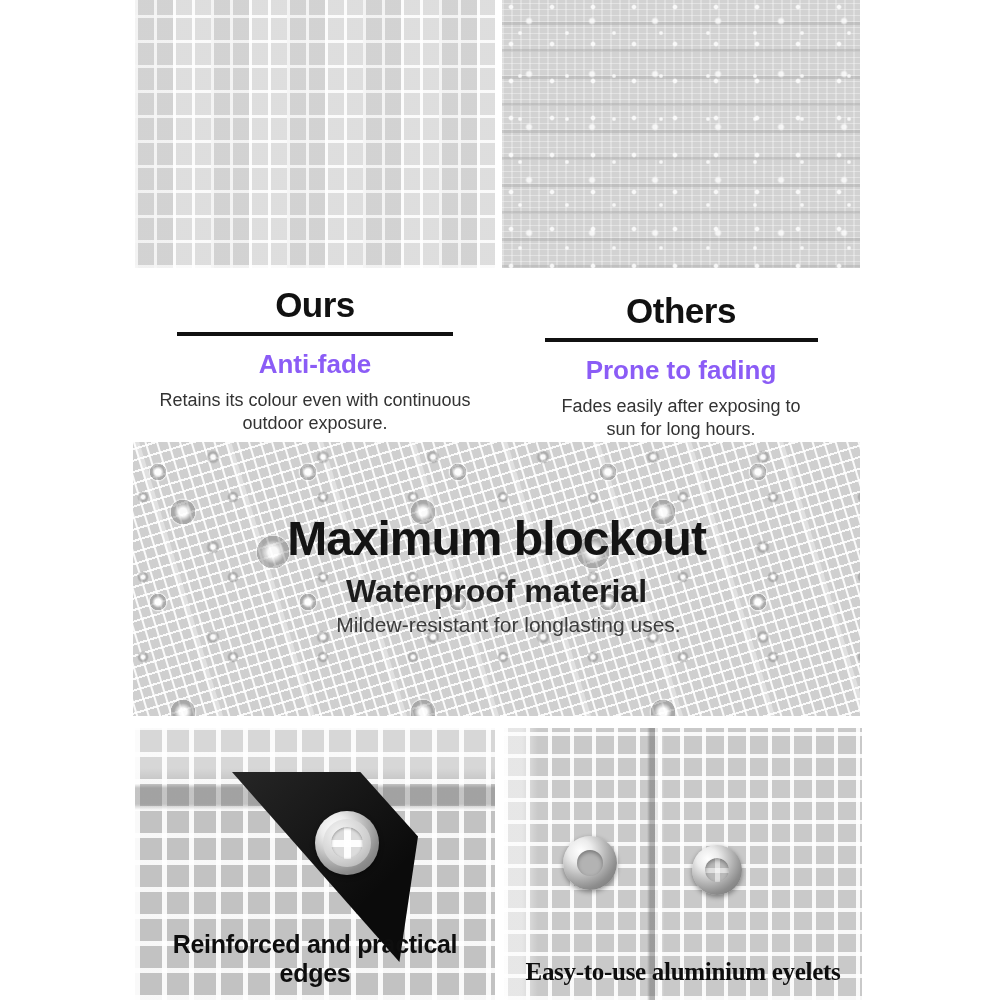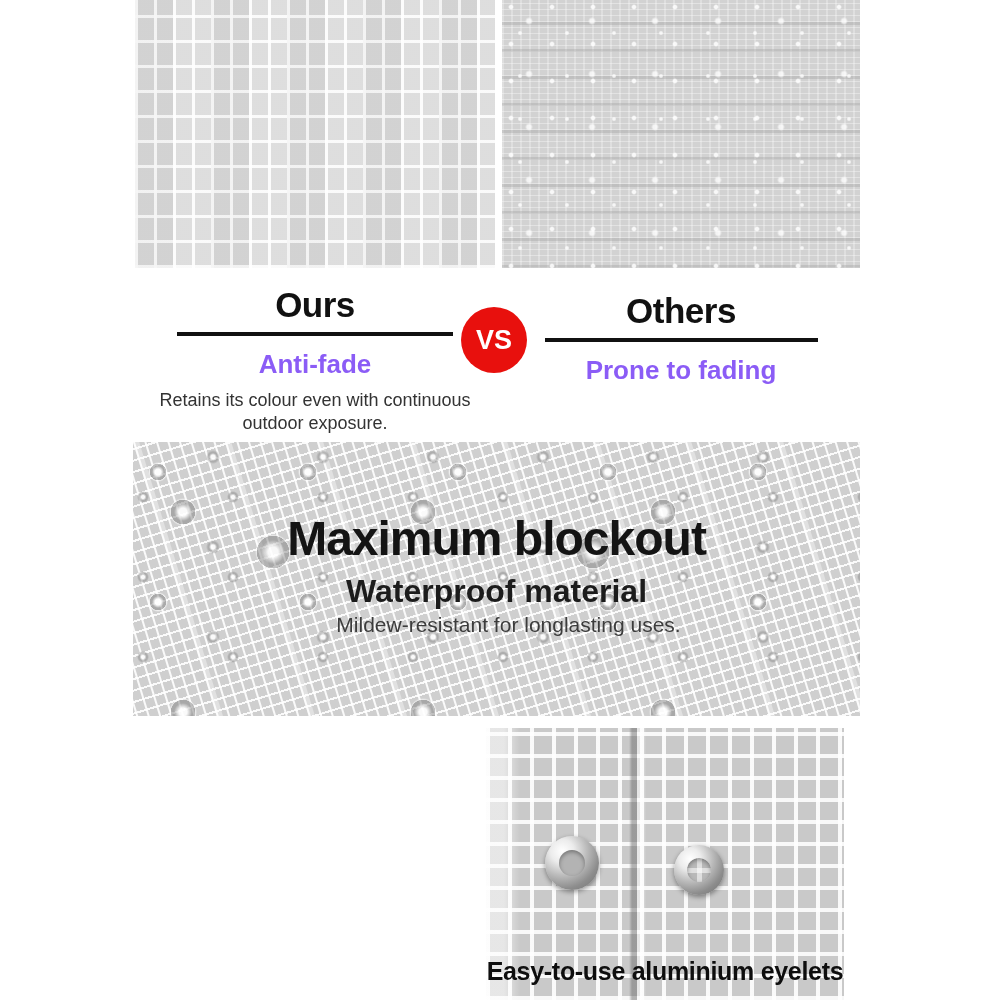--- a/index.html
+++ b/index.html
@@ -125,42 +125,48 @@
   <div class="panel tex-mesh-a" style="left:135px;top:0;width:360px;height:268px;"></div>
   <div class="panel tex-crinkle" style="left:502px;top:0;width:358px;height:268px;"></div>
 
   <div class="cmp-col" style="left:135px;top:286px;width:360px;">
     <div class="cmp-title">Ours</div>
     <div class="cmp-rule" style="width:276px;"></div>
     <div class="cmp-sub">Anti-fade</div>
     <div class="cmp-body" style="max-width:312px;">Retains its colour even with continuous outdoor exposure.</div>
   </div>
 
-  <div class="vs-badge" style="background: rgb(232, 16, 13);">
-    <span>VS</span>
-  </div>
 
   <div class="cmp-col" style="left:502px;top:292px;width:358px;">
     <div class="cmp-title">Others</div>
     <div class="cmp-rule" style="width:273px;"></div>
     <div class="cmp-sub">Prone to fading</div>
+    <div class="cmp-body" style="max-width:246px;">Fades easily after exposing to sun for long hours.</div>
   </div>
 
   <div class="panel" style="left:133px;top:442px;width:727px;height:274px;">
     <div class="hero-mesh"></div>
     <div class="droplets"></div>
     <div class="hero-text">
       <div class="hero-title">Maximum blockout</div>
       <div class="hero-sub">Waterproof material</div>
       <div class="hero-tag">Mildew-resistant for longlasting uses.</div>
     </div>
   </div>
 
+  <div class="panel tex-mesh-b" style="left:135px;top:728px;width:360px;height:272px;">
+    <div class="corner-piece"></div>
+    <div class="eyelet" style="left:180px;top:83px;width:64px;height:64px;">
+      <div class="flange" style="left:8px;top:8px;width:48px;height:48px;"></div>
+      <div class="hole hole-light" style="left:16px;top:16px;width:32px;height:32px;"></div>
+    </div>
+    <div class="caption" style="bottom:12px;">Reinforced and practical edges</div>
+  </div>
 
-  <div class="panel tex-mesh-c" style="left:486px;top:728px;width:358px;height:272px;">
+  <div class="panel tex-mesh-c" style="left:504px;top:728px;width:358px;height:272px;font-family:Liberation Serif, serif;">
     <div class="eyelet" style="left:59px;top:108px;width:54px;height:54px;">
       <div class="hole hole-grey" style="left:14px;top:14px;width:26px;height:26px;"></div>
     </div>
     <div class="eyelet" style="left:188px;top:117px;width:50px;height:50px;">
       <div class="hole hole-grey-cross" style="left:13px;top:13px;width:24px;height:24px;"></div>
     </div>
     <div class="caption" style="bottom:14px;">Easy-to-use aluminium eyelets</div>
   </div>
 
 </div>

